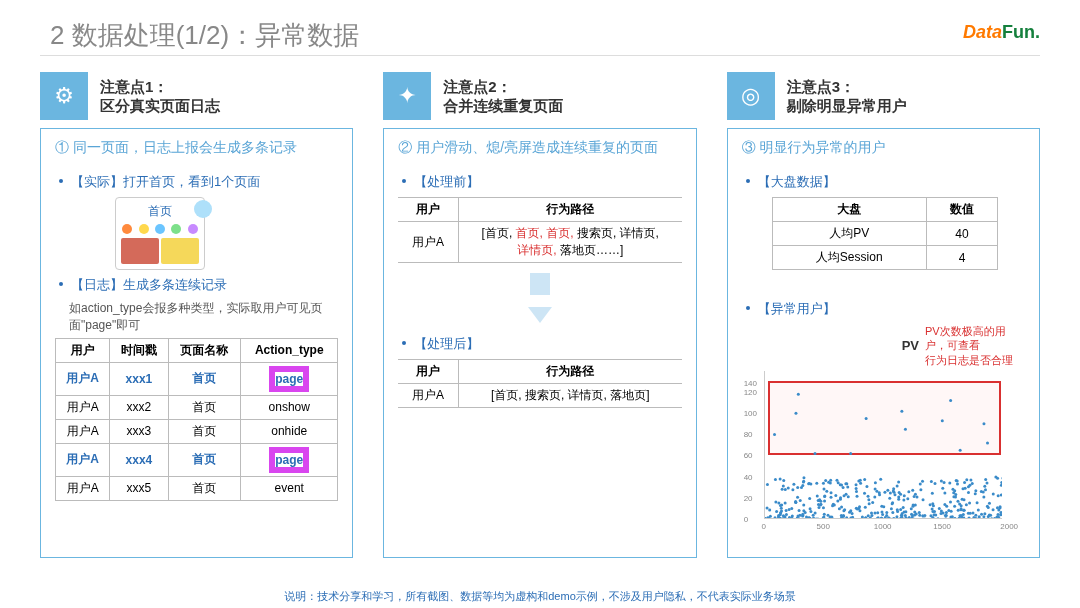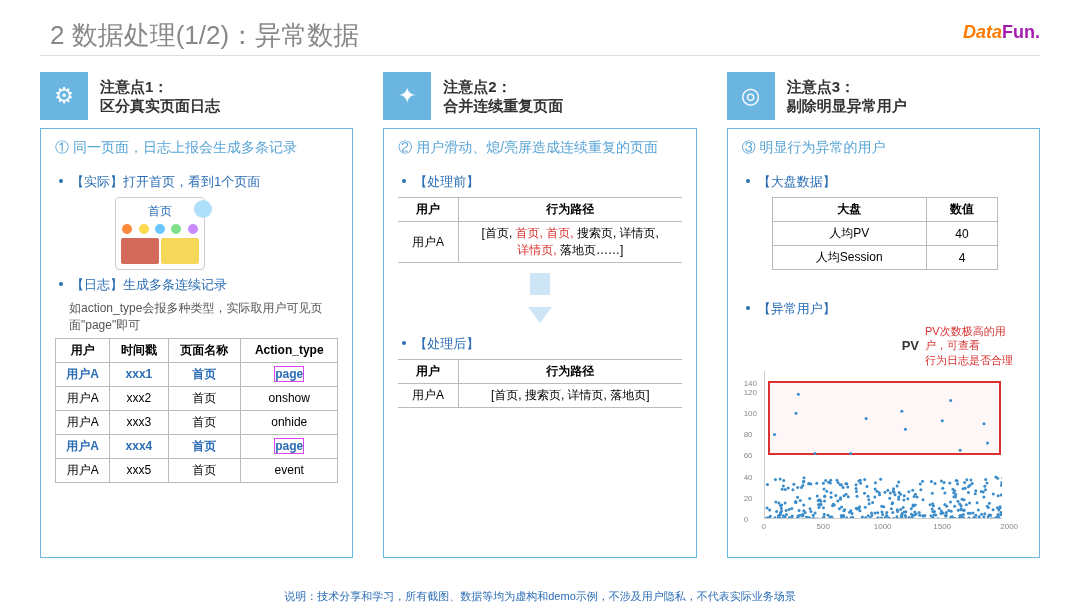--- a/index.html
+++ b/index.html
@@ -1,20 +1,20 @@
 <!DOCTYPE html>
 <html><head>
 <meta charset="utf-8">
 <style>
   * { box-sizing: border-box; margin: 0; padding: 0; }
   body { font-family: "Microsoft YaHei", Arial, sans-serif; width: 1080px; height: 608px; background: #fff; position: relative; overflow: hidden; }
   .title { position: absolute; top: 18px; left: 50px; font-size: 26px; color: #888; font-weight: 500; }
   .logo { position: absolute; top: 22px; right: 40px; font-size: 18px; font-weight: 700; }
   .logo-d { color: #ff7a00; font-style: italic; }
-  .logo-f { color: #a21caf; }
+  .logo-f { color: #15803d; }
   .underline { position: absolute; top: 55px; left: 40px; right: 40px; height: 1px; background: #ddd; }
   .row { position: absolute; top: 72px; left: 40px; right: 40px; display: flex; gap: 30px; }
   .note-head { display: flex; align-items: center; gap: 12px; margin-bottom: 8px; }
   .icon-box { width: 48px; height: 48px; background: #6bb6e0; display: flex; align-items: center; justify-content: center; color: #fff; font-size: 22px; }
   .note-txt { font-size: 15px; font-weight: 700; color: #333; line-height: 1.3; }
   .col { flex: 1; }
   .card { border: 1px solid #6bb6e0; padding: 10px 14px; height: 430px; position: relative; }
   .card-title { font-size: 14px; color: #5aa5d6; margin-bottom: 16px; }
   .bullet { font-size: 13px; color: #2b6db5; margin: 6px 0; }
   .bullet .dot { display: inline-block; width: 4px; height: 4px; background: #2b6db5; border-radius: 50%; margin: 0 8px 3px 4px; }
@@ -26,21 +26,21 @@
   .phone-icons { display: flex; justify-content: space-around; padding: 2px 0; }
   .pi { width: 10px; height: 10px; border-radius: 50%; }
   .phone-imgs { display: flex; gap: 2px; padding: 2px; }
   .pimg { flex: 1; height: 26px; border-radius: 2px; }
   
   table { border-collapse: collapse; width: 100%; font-size: 12px; margin-top: 4px; }
   th, td { border: 1px solid #bbb; padding: 3px 6px; text-align: center; }
   th { font-weight: 700; background: #fff; }
   .hl { color: #2b6db5; font-weight: 700; }
   .red { color: #d93030; }
-  .box-red { border: 1px solid #d946ef; display: inline-block; padding: 0 0; }
+  .box-red { border: 6px solid #d946ef; display: inline-block; padding: 0 0; }
   
   .arrow-down { width: 0; height: 0; border-left: 12px solid transparent; border-right: 12px solid transparent; border-top: 16px solid #cde5f5; margin: 12px auto; display: block; }
   .arrow-stem { width: 20px; height: 22px; background: #cde5f5; margin: 0 auto; }
   .path-tbl td:first-child, .path-tbl th:first-child {
     border-right: 1px solid #bbb;
     width: 60px;
   }
   .path-tbl td, .path-tbl th {
     border: none;
     border-top: 1px solid #bbb;

